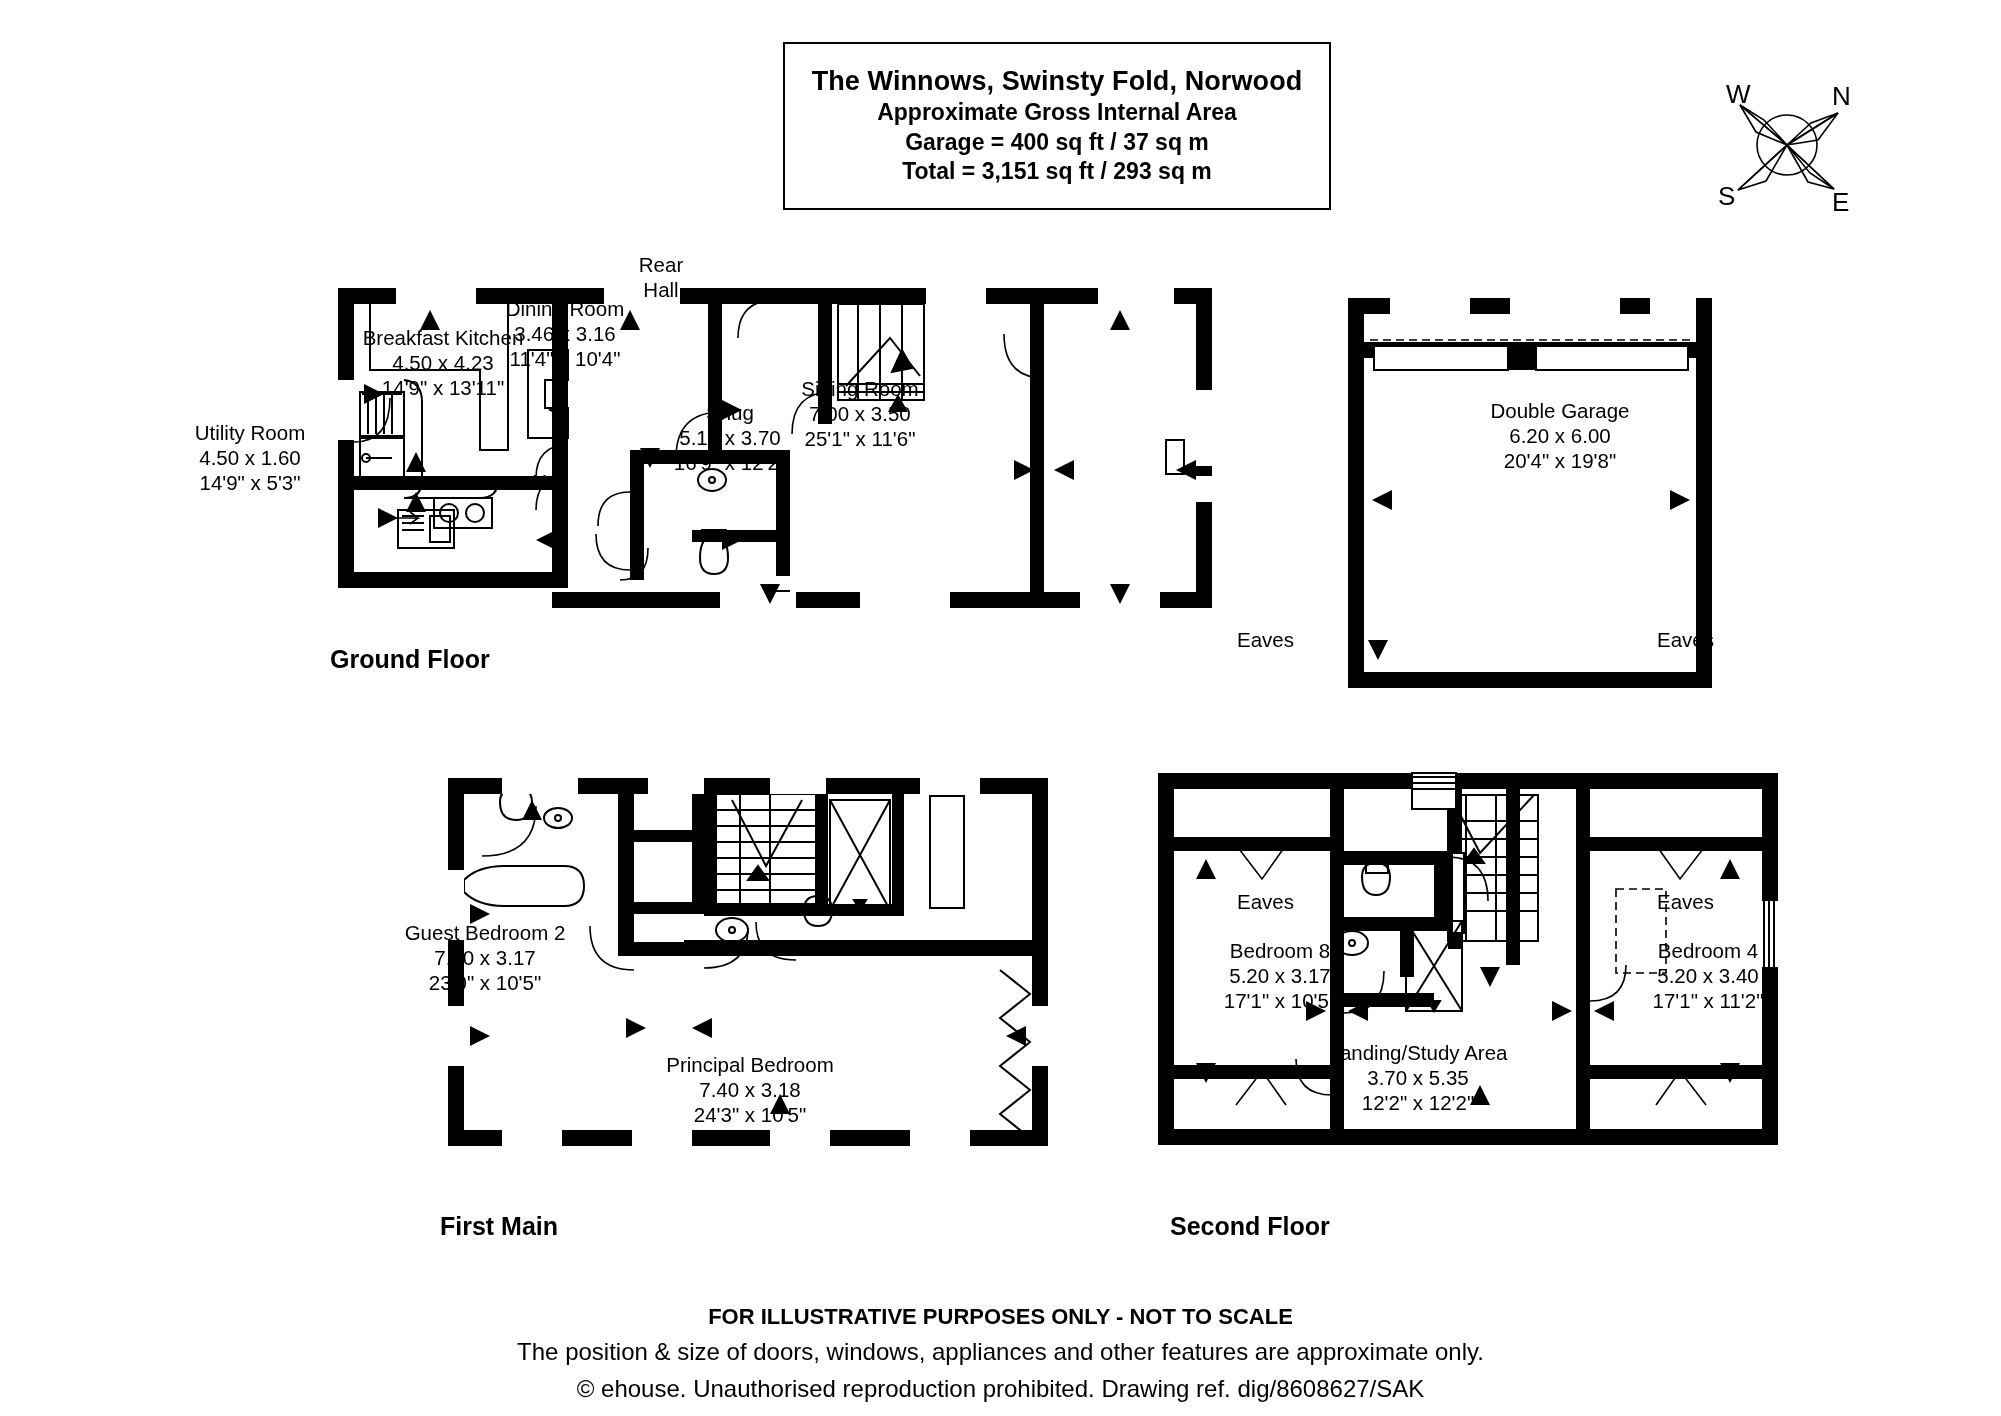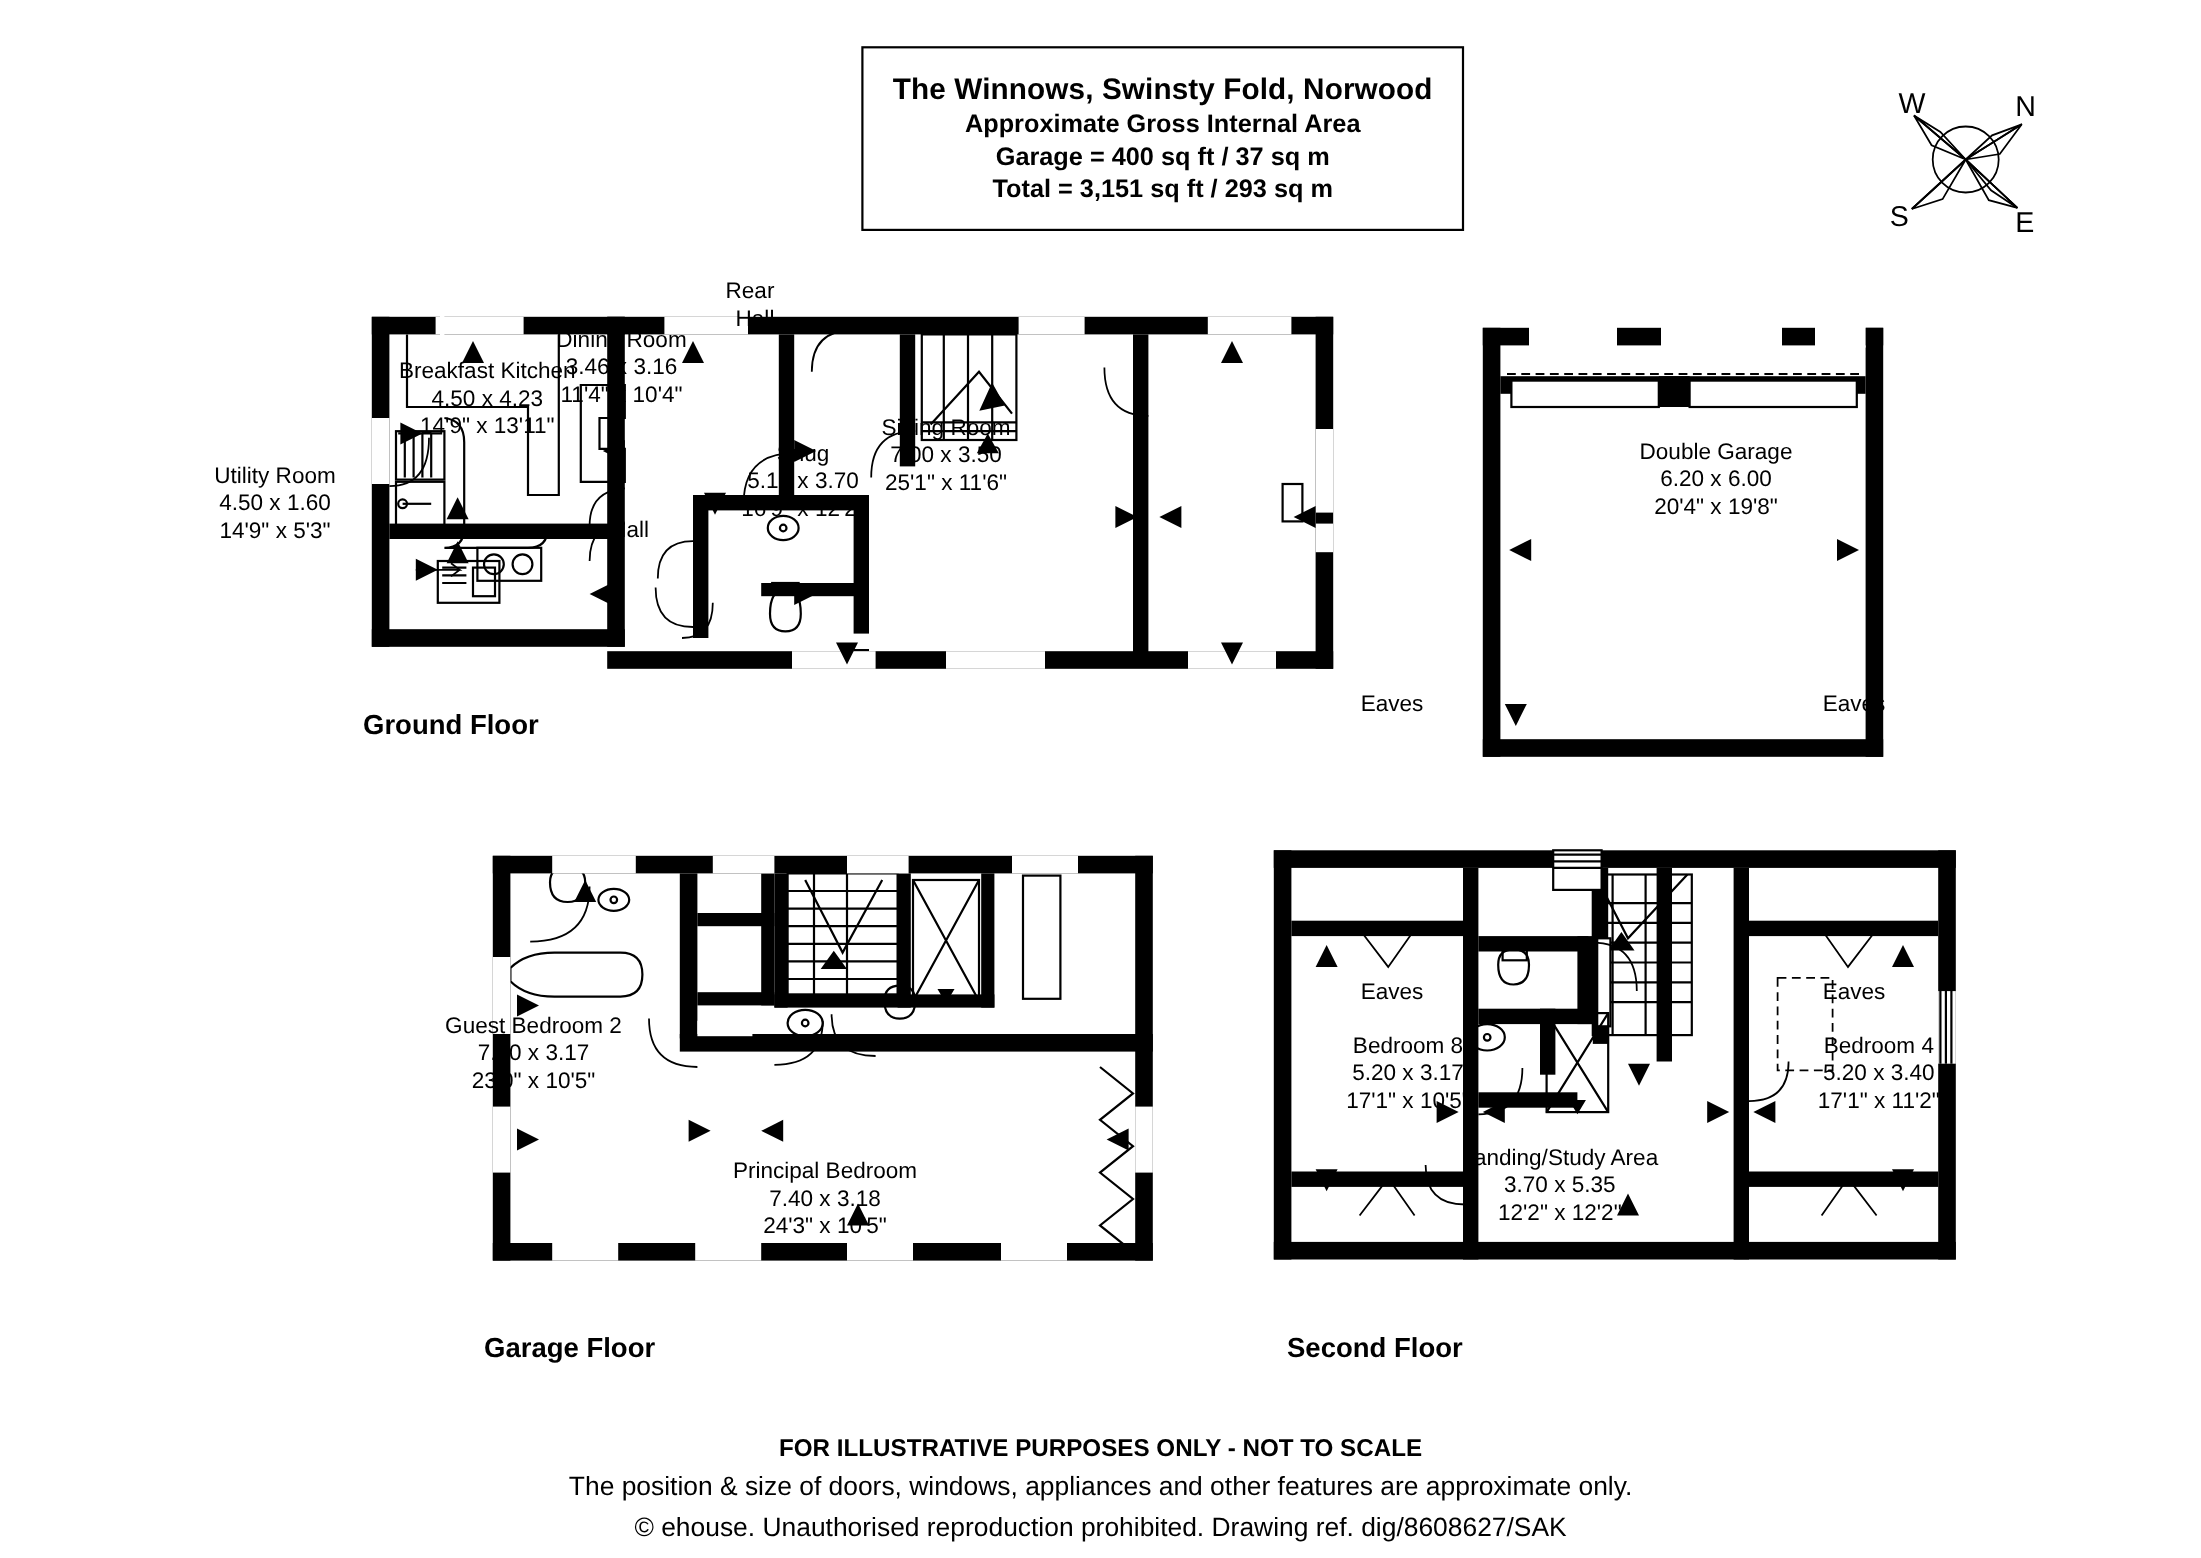--- a/index.html
+++ b/index.html
@@ -22,21 +22,21 @@
   #title-box .t3{font-size:23px;font-weight:bold;line-height:1.3;}
   
   #compass{left:1712px;top:75px;width:150px;height:140px;}
   #compass text{font-family:"Liberation Sans",sans-serif;font-size:26px;fill:#000;}
   
   .floor-label{font-size:25px;font-weight:bold;white-space:nowrap;}
   .room{font-size:20.5px;line-height:1.23;text-align:center;white-space:nowrap;}
   .room .nm{display:block;}
   .room .m{display:block;}
   .room .f{display:block;}
-  .small{font-size:20.5px;line-height:1.2;text-align:right;white-space:nowrap;}
+  .small{font-size:20.5px;line-height:1.2;text-align:center;white-space:nowrap;}
   .eaves{font-size:20.5px;white-space:nowrap;}
   svg{display:block;}
   .wall{fill:#000;}
   .thin{fill:none;stroke:#000;stroke-width:2;}
   .thin1{fill:none;stroke:#000;stroke-width:1.6;}
   .fillw{fill:#fff;stroke:#000;stroke-width:2;}
   .dash{fill:none;stroke:#000;stroke-width:1.6;stroke-dasharray:8 5;}
   
   #footer{left:0;top:1300px;width:2001px;text-align:center;}
   #footer .f1{font-size:22px;font-weight:bold;line-height:1.5;}
@@ -349,21 +349,21 @@
   <span class="m">7.00 x 3.17</span>
   <span class="f">23'0" x 10'5"</span>
 </div>
 
 <div class="abs room" style="left:625px;top:1052px;width:250px;">
   <span class="nm">Principal Bedroom</span>
   <span class="m">7.40 x 3.18</span>
   <span class="f">24'3" x 10'5"</span>
 </div>
 
-<div class="abs floor-label" style="left:440px;top:1212px;">Garage Floor</div>
+<div class="abs floor-label" style="left:440px;top:1212px;">First Main</div>
 
 <svg class="abs" style="left:1150px;top:765px;width:640px;height:400px;" viewBox="0 0 640 400">
   <g class="wall">
     <rect x="8" y="8" width="620" height="16"></rect>
     <rect x="8" y="8" width="16" height="372"></rect>
     <rect x="612" y="8" width="16" height="372"></rect>
     <rect x="8" y="364" width="620" height="16"></rect>
 
     <rect x="24" y="72" width="160" height="14"></rect>
     <rect x="24" y="300" width="160" height="14"></rect>

